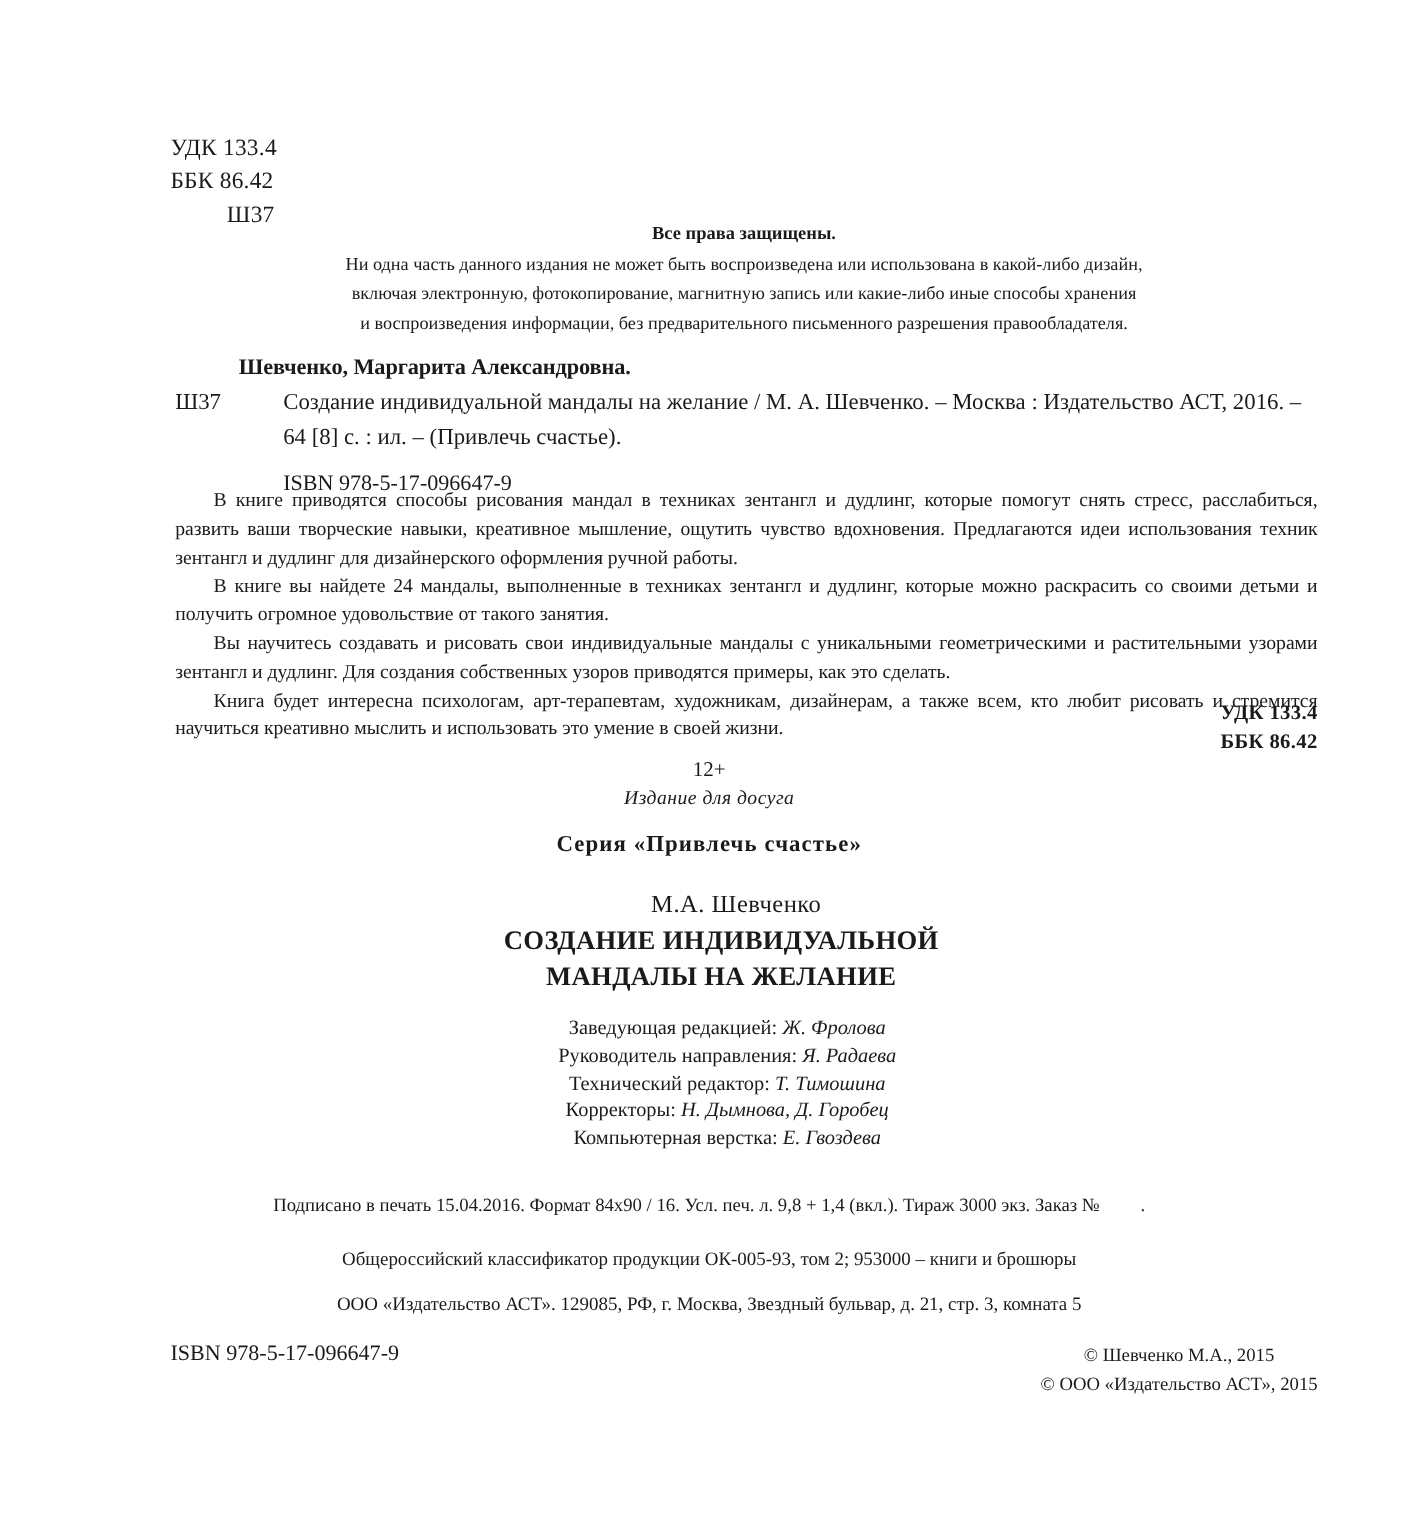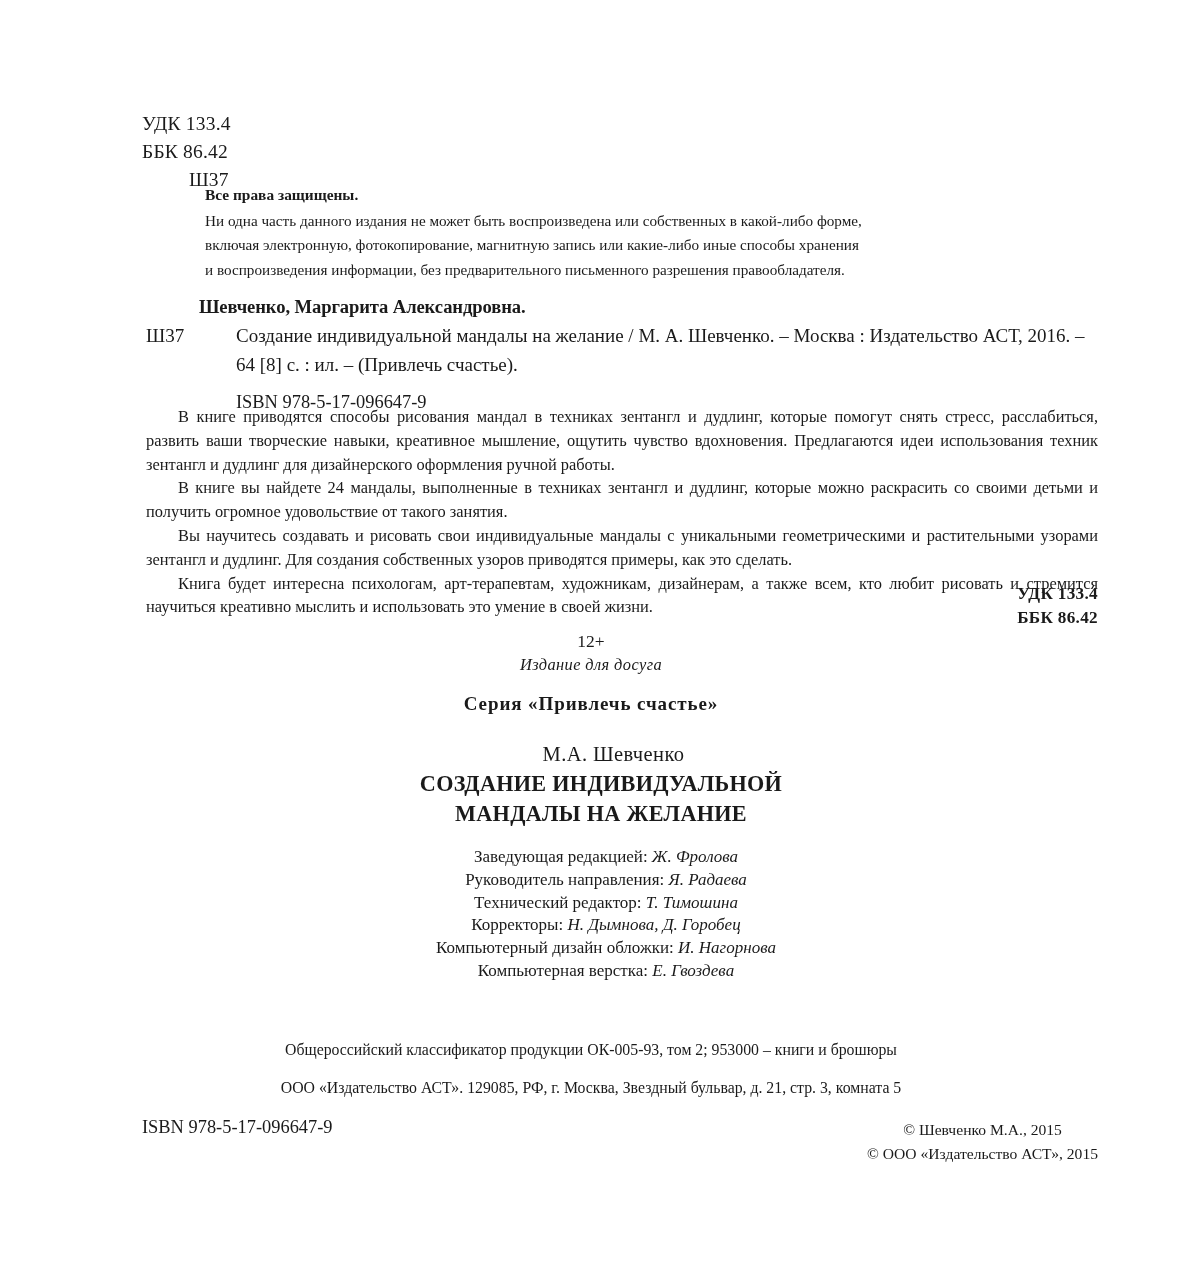--- a/index.html
+++ b/index.html
@@ -32,21 +32,21 @@
   }
   .udk-block .line { white-space: pre; }
   .udk-block .line.indent { padding-left: 47px; }
 
   
   .rights {
     position: absolute;
     left: 205px;
     top: 183px;
     width: 830px;
-    text-align: left;
+    text-align: center;
     font-size: 15.2px;
     line-height: 24.5px;
   }
   .rights .rights-title {
     font-weight: bold;
     font-size: 15.4px;
     margin-bottom: 1px;
   }
   .rights .rights-line { white-space: nowrap; }
 
@@ -210,21 +210,21 @@
 <div class="page">
 
   <div class="udk-block">
     <div class="line">УДК 133.4</div>
     <div class="line">ББК 86.42</div>
     <div class="line indent">Ш37</div>
   </div>
 
   <div class="rights">
     <div class="rights-title">Все права защищены.</div>
-    <div class="rights-line">Ни одна часть данного издания не может быть воспроизведена или собственных в какой-либо форме,</div>
+    <div class="rights-line">Ни одна часть данного издания не может быть воспроизведена или использована в какой-либо дизайн,</div>
     <div class="rights-line">включая электронную, фотокопирование, магнитную запись или какие-либо иные способы хранения</div>
     <div class="rights-line">и воспроизведения информации, без предварительного письменного разрешения правообладателя.</div>
   </div>
 
   <div class="biblio">
     <div class="author">Шевченко, Маргарита Александровна.</div>
     <div class="rec">
       <span class="sigla">Ш37</span><span>Создание индивидуальной мандалы на желание / М. А. Шевченко. – Москва : Издательство АСТ, 2016. – 64 [8] с. : ил. – (Привлечь счастье).</span>
     </div>
     <div class="isbn">ISBN 978-5-17-096647-9</div>
@@ -253,24 +253,24 @@
     <div class="byline">М.А. Шевченко</div>
     <div class="maintitle">СОЗДАНИЕ ИНДИВИДУАЛЬНОЙ</div>
     <div class="maintitle">МАНДАЛЫ НА ЖЕЛАНИЕ</div>
   </div>
 
   <div class="credits">
     <div class="crow"><span class="role">Заведующая редакцией: </span><span class="person">Ж. Фролова</span></div>
     <div class="crow"><span class="role">Руководитель направления: </span><span class="person">Я. Радаева</span></div>
     <div class="crow"><span class="role">Технический редактор: </span><span class="person">Т. Тимошина</span></div>
     <div class="crow"><span class="role">Корректоры: </span><span class="person">Н. Дымнова, Д. Горобец</span></div>
-    <div class="crow"><span class="role">Компьютерный дизайн обложки: </span><span class="person">И. Нагорнова</span></div>
     <div class="crow"><span class="role">Компьютерная верстка: </span><span class="person">Е. Гвоздева</span></div>
   </div>
 
+  <div class="imprint l1"><span>Подписано в печать 15.04.2016. Формат 84х90 / 16. Усл. печ. л. 9,8 + 1,4 (вкл.). Тираж 3000 экз. Заказ №</span><span class="blank"></span><span>.</span></div>
   <div class="imprint l2">Общероссийский классификатор продукции ОК-005-93, том 2; 953000 – книги и брошюры</div>
   <div class="imprint l3">ООО «Издательство АСТ». 129085, РФ, г. Москва, Звездный бульвар, д. 21, стр. 3, комната 5</div>
 
   <div class="footer-isbn">ISBN 978-5-17-096647-9</div>
   <div class="copyright">
     <div>© Шевченко М.А., 2015</div>
     <div>© ООО «Издательство АСТ», 2015</div>
   </div>
 
 </div>

